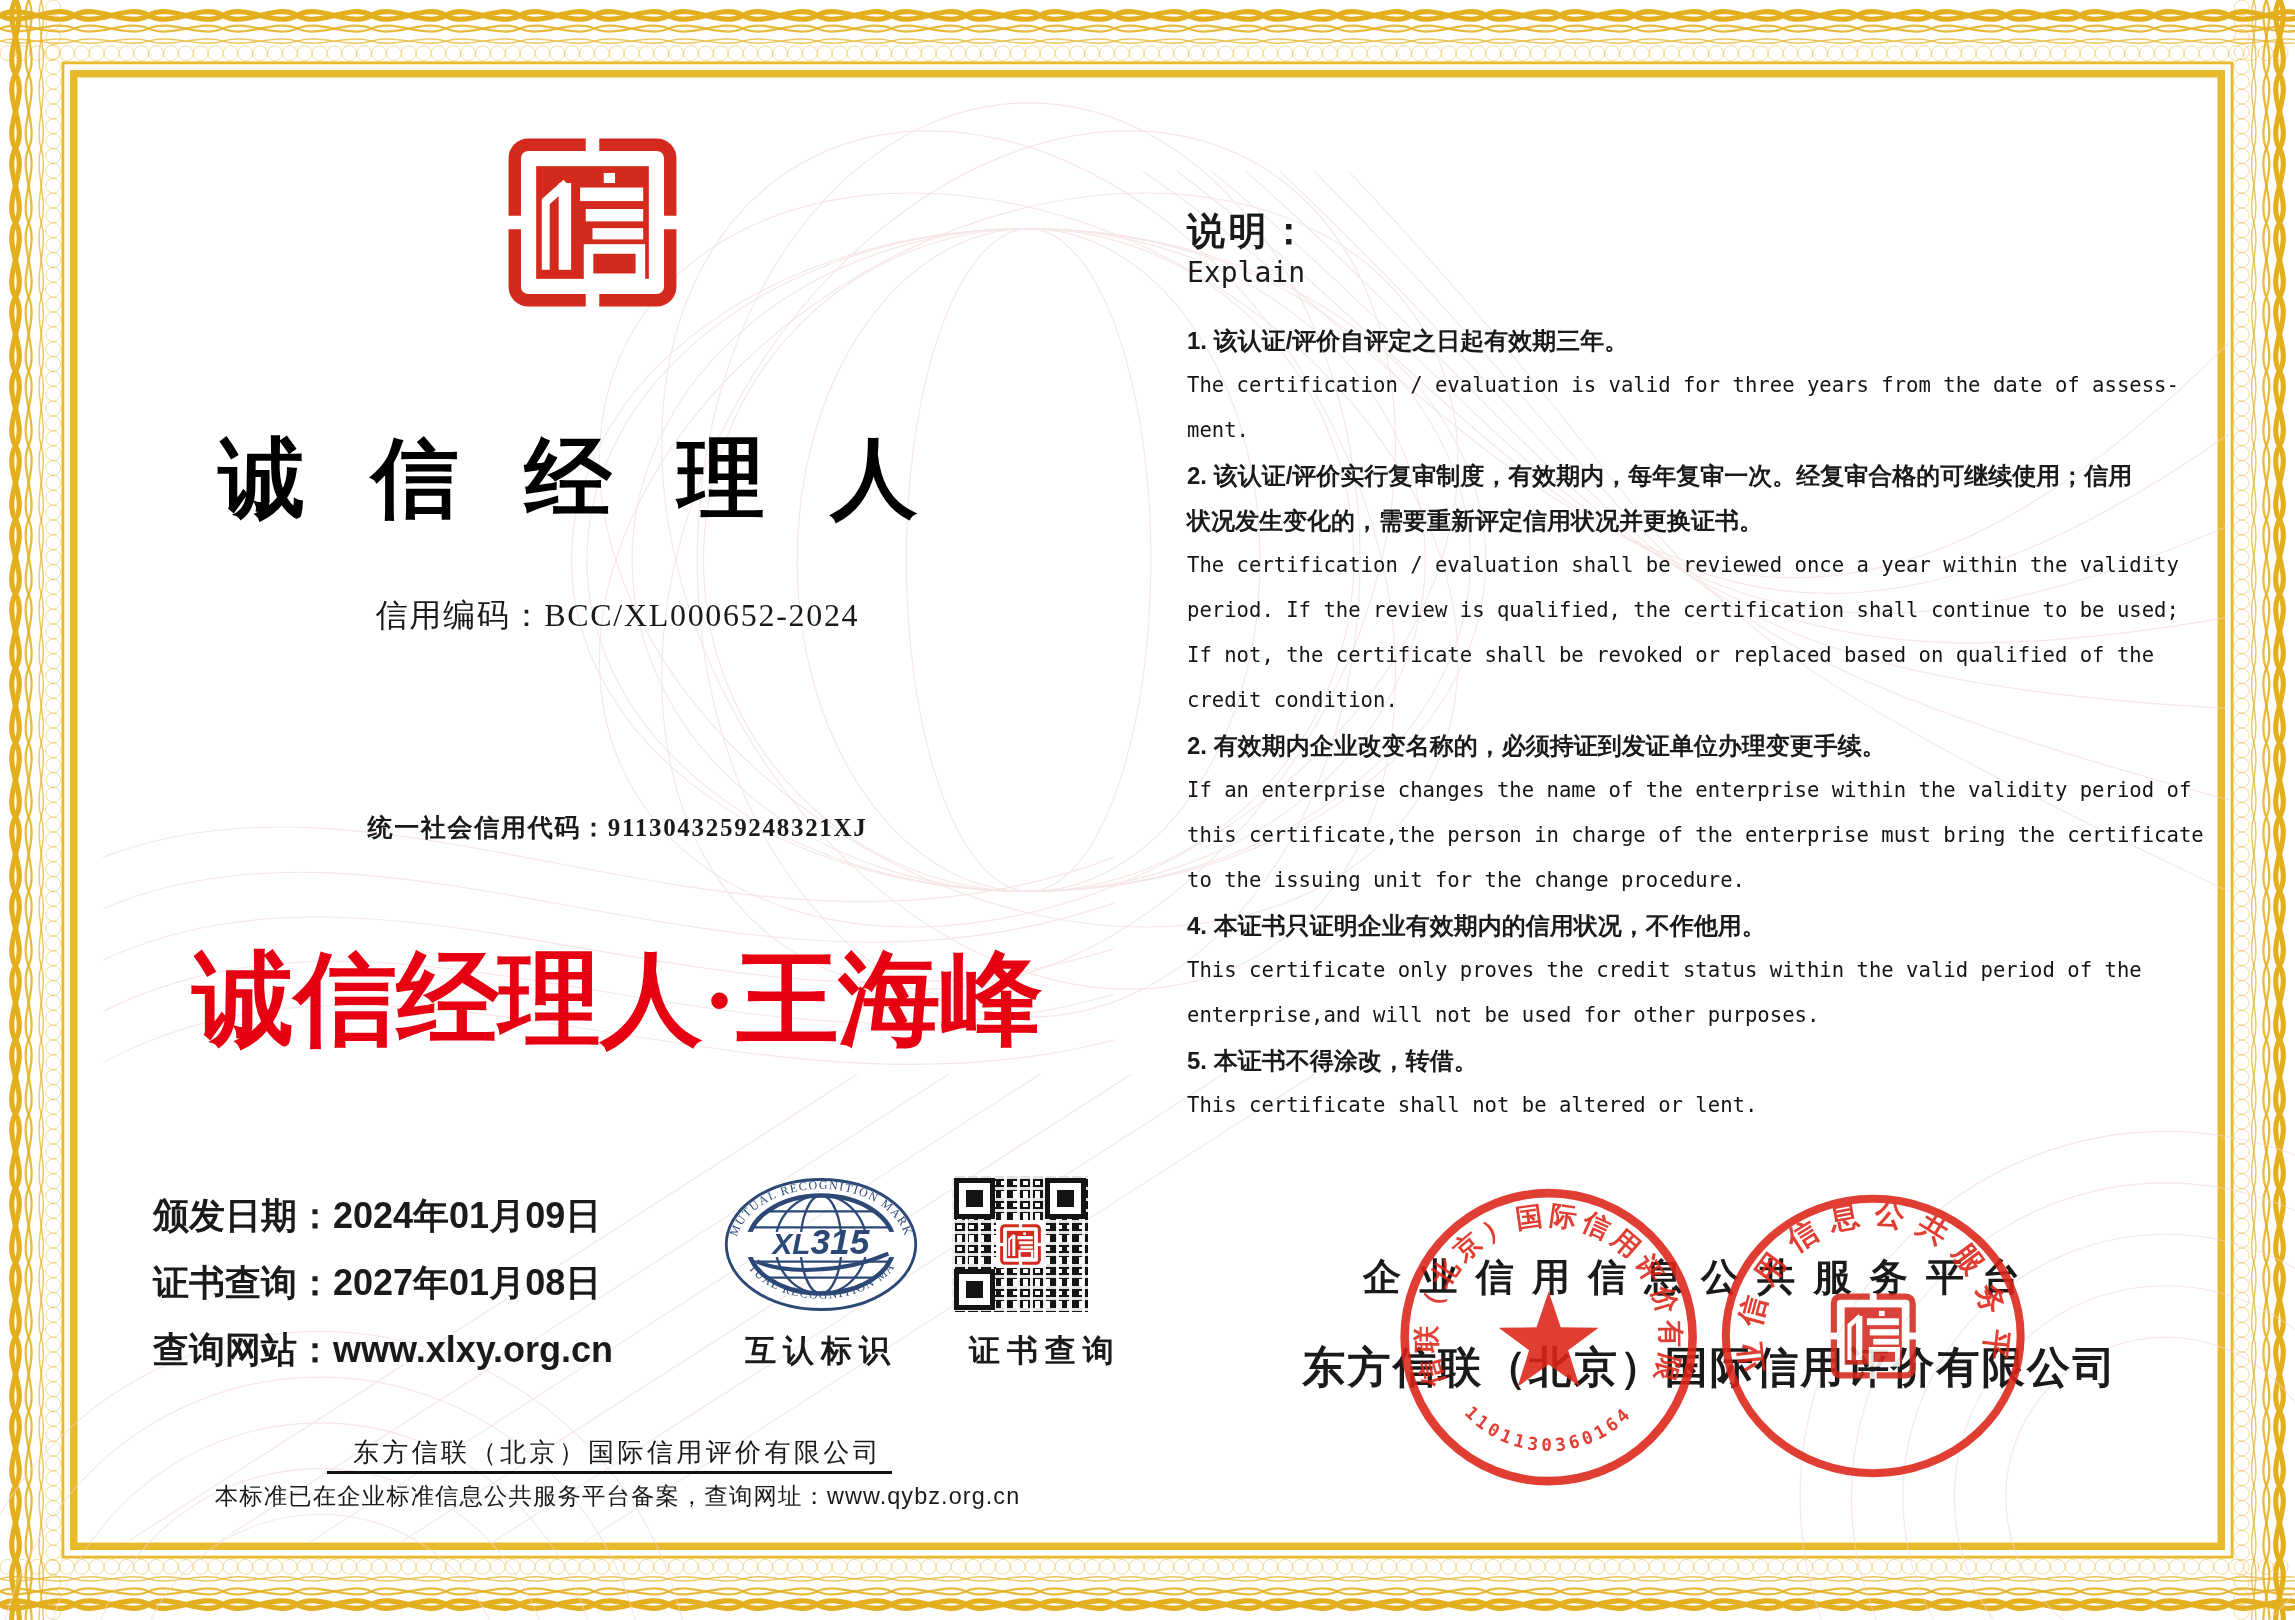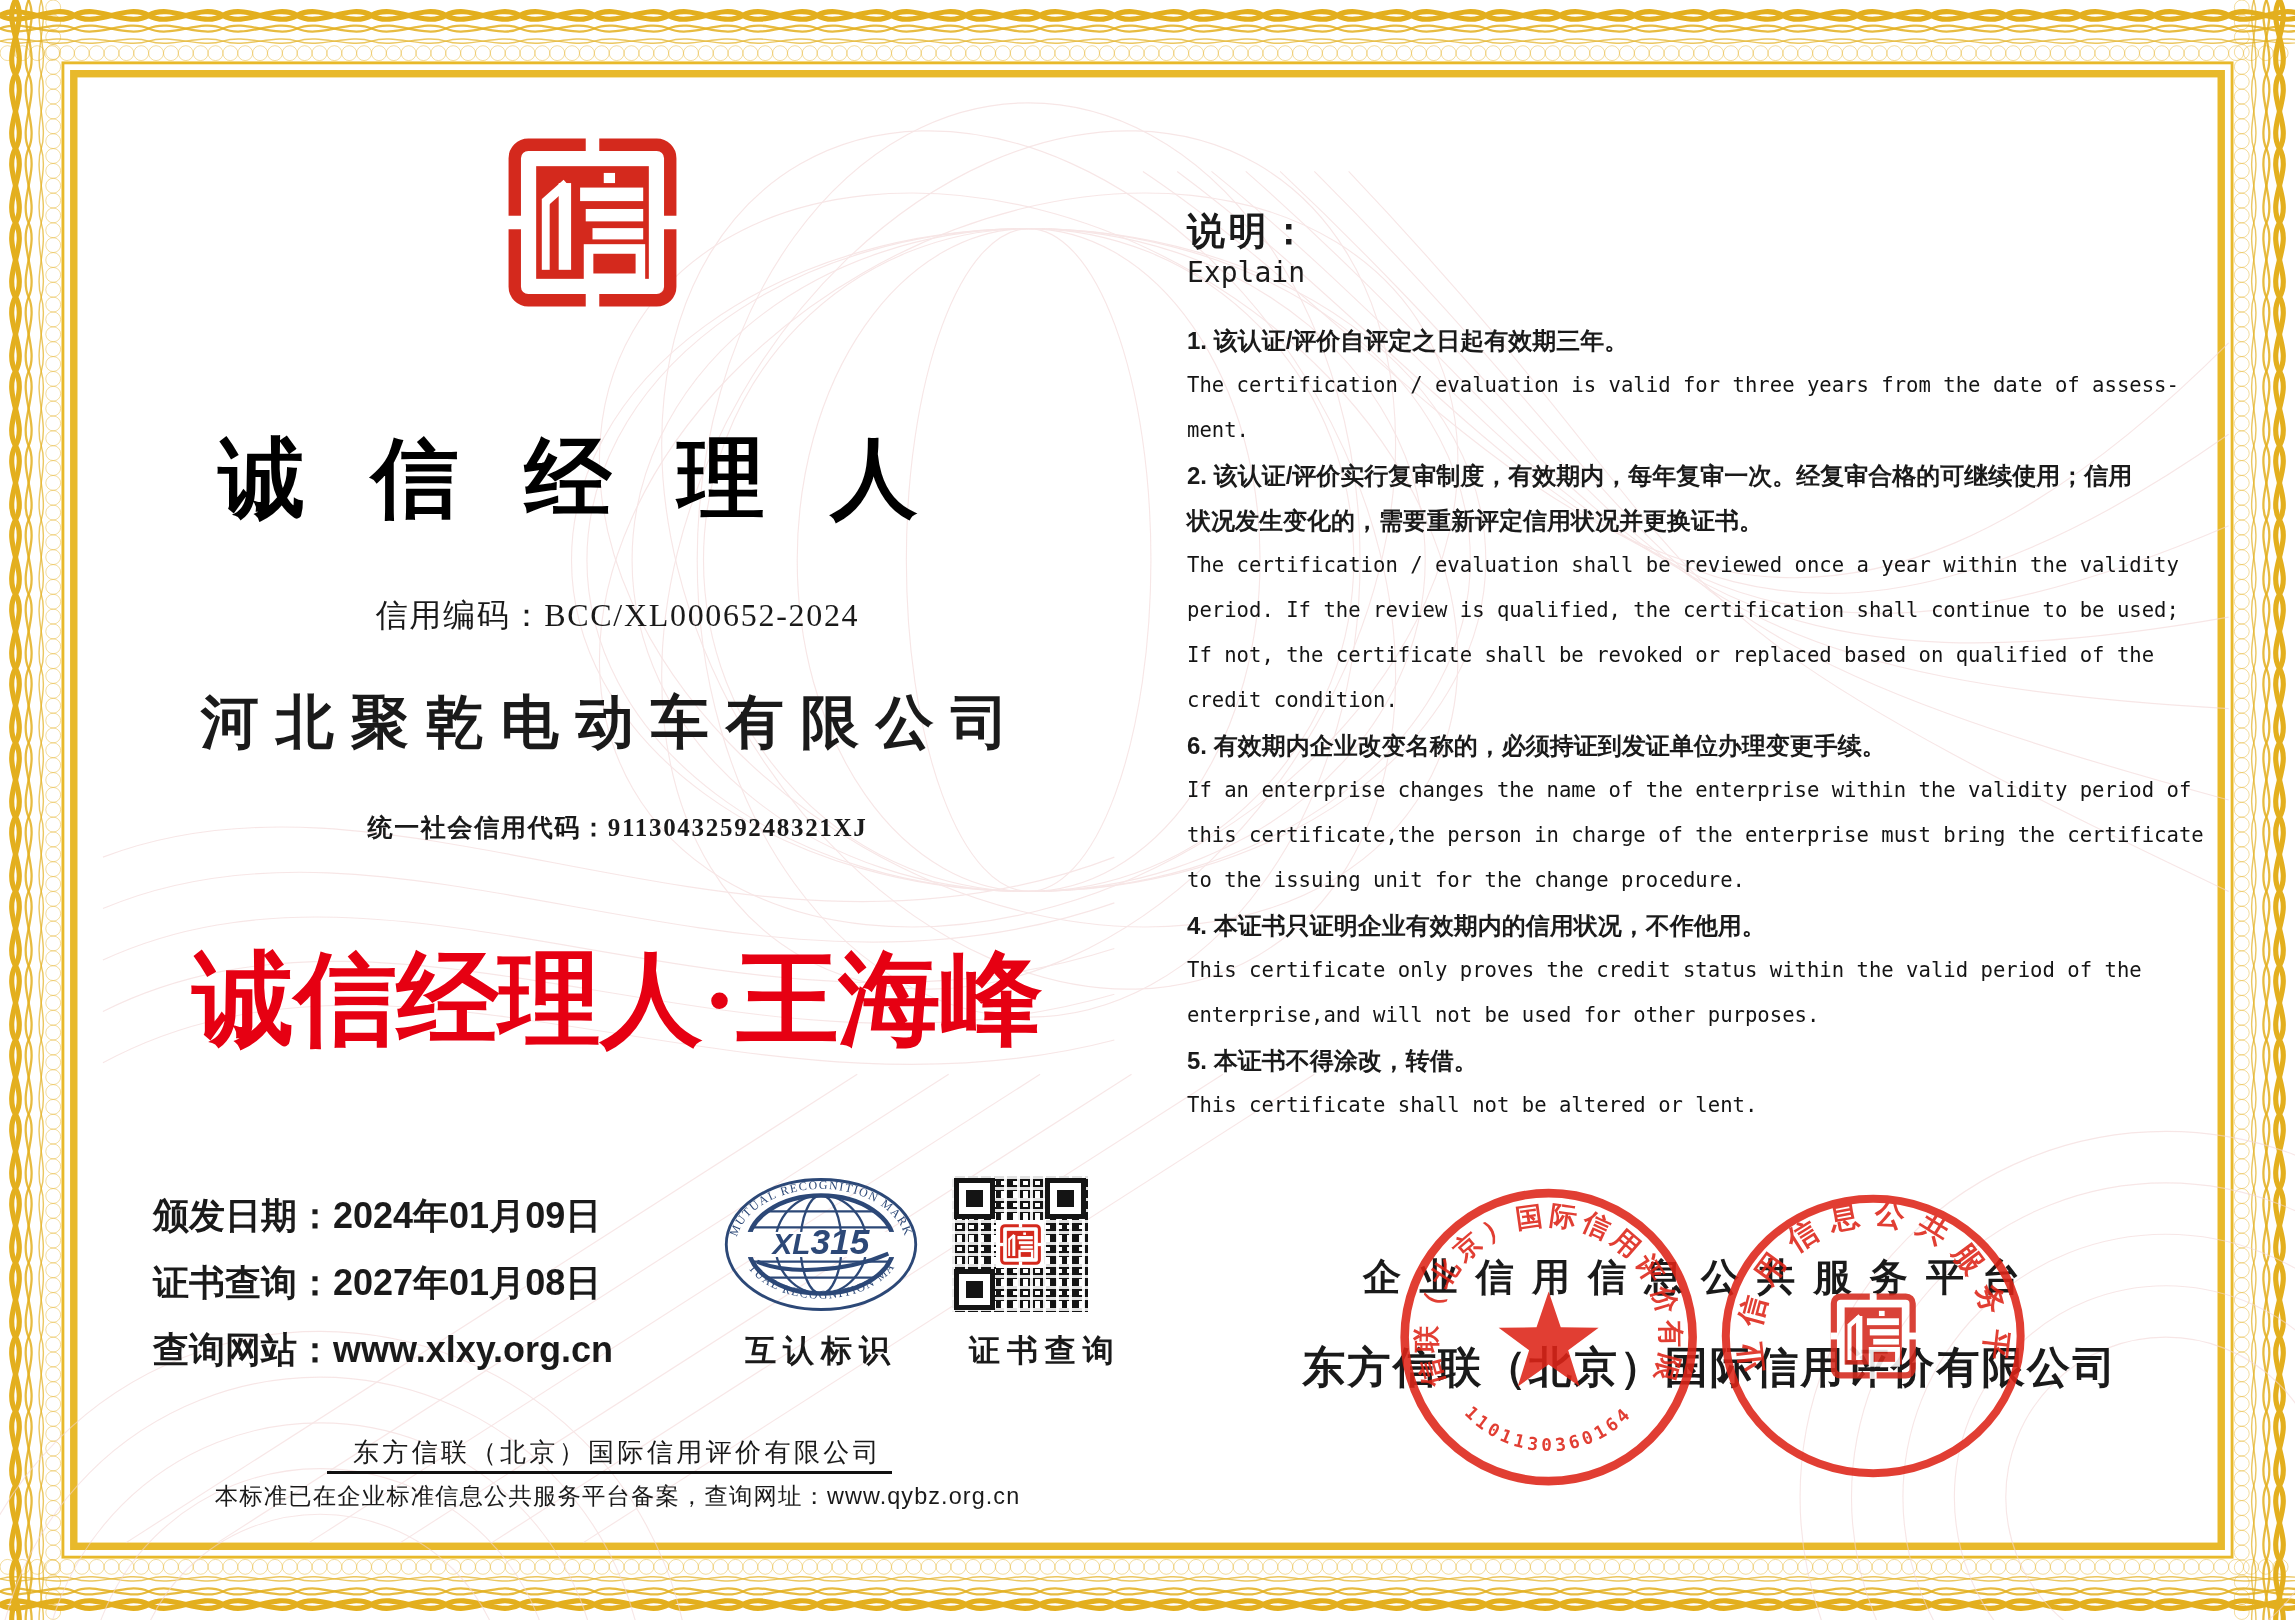--- a/index.html
+++ b/index.html
@@ -692,21 +692,20 @@
     <div class="leftcol">
 
       <div class="logo-wrap">
         <svg width="169" height="169" viewBox="0 0 296 296">
           <use href="#xinseal" width="296" height="296"></use>
         </svg>
       </div>
 
       <div class="abs cert-title">诚信经理人</div>
       <div class="abs credit-code">信用编码：BCC/XL000652-2024</div>
-      <div class="abs company">河北聚乾电动车有限公司</div>
       <div class="abs uscc">统一社会信用代码：9113043259248321XJ</div>
       <div class="abs honoree">诚信经理人·王海峰</div>
 
       <div class="dates">
         <div class="row"><span>颁发日期：</span><span>2024年01月09日</span></div>
         <div class="row"><span>证书查询：</span><span>2027年01月08日</span></div>
         <div class="row"><span>查询网站：</span><span>www.xlxy.org.cn</span></div>
       </div>
 
       <div class="xl-wrap">
@@ -766,21 +765,21 @@
       <div class="explain-body">
         <div class="ln cn">1. 该认证/评价自评定之日起有效期三年。</div>
         <div class="ln en">The certification / evaluation is valid for three years from the date of assess-</div>
         <div class="ln en">ment.</div>
         <div class="ln cn">2. 该认证/评价实行复审制度，有效期内，每年复审一次。经复审合格的可继续使用；信用</div>
         <div class="ln cn">状况发生变化的，需要重新评定信用状况并更换证书。</div>
         <div class="ln en">The certification / evaluation shall be reviewed once a year within the validity</div>
         <div class="ln en">period. If the review is qualified,  the certification shall continue to be used;</div>
         <div class="ln en">If not, the certificate shall be revoked or replaced based on qualified of the</div>
         <div class="ln en">credit condition.</div>
-        <div class="ln cn">6. 有效期内企业改变名称的，必须持证到发证单位办理变更手续。</div>
+        <div class="ln cn">2. 有效期内企业改变名称的，必须持证到发证单位办理变更手续。</div>
         <div class="ln en">If an enterprise changes the name of the enterprise within the validity period of</div>
         <div class="ln en">this certificate,the person in charge of the enterprise must bring the certificate</div>
         <div class="ln en">to the issuing unit for the change procedure.</div>
         <div class="ln cn">4. 本证书只证明企业有效期内的信用状况，不作他用。</div>
         <div class="ln en">This certificate only proves the credit status within the valid period of the</div>
         <div class="ln en">enterprise,and will not be used for other purposes.</div>
         <div class="ln cn">5. 本证书不得涂改，转借。</div>
         <div class="ln en">This certificate shall not be altered or lent.</div>
       </div>
 

